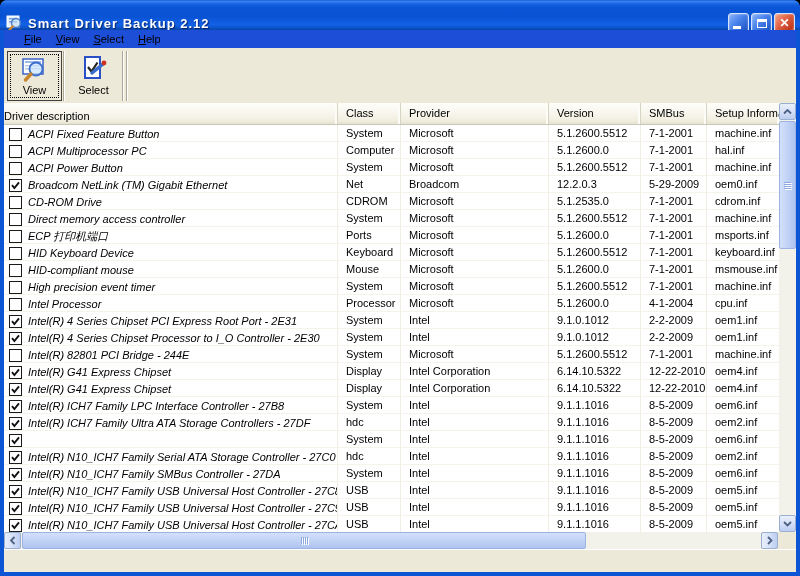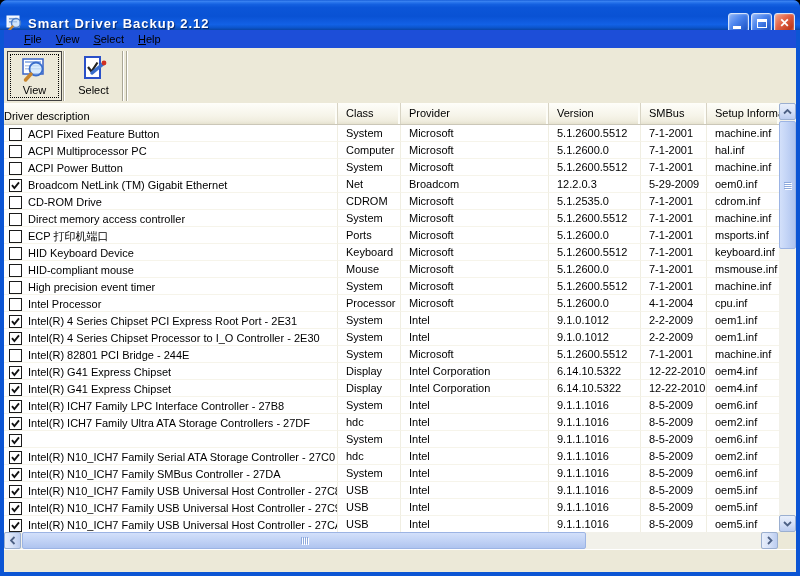--- a/index.html
+++ b/index.html
@@ -97,21 +97,21 @@
   .col2 { width:148px; }
   .col3 { width:92px; }
   .col4 { width:66px; }
   .col5 { width:72px; border-right:none; }
   .cb {
     width:13px; height:13px; flex:none;
     margin:0 6px 0 5px;
     background:#fff; border:1px solid #1a1a1a;
     display:inline-flex; align-items:center; justify-content:center;
   }
-  .desc { padding-top:0px; }
+  .desc { padding-top:0px;font-style:italic; }
   
   .vscroll { width:17px; display:flex; flex-direction:column; background:#F4F3EC; }
   .sbtn {
     width:17px; height:17px; flex:none;
     border:1px solid #9BAFD0; border-radius:2px;
     background:linear-gradient(180deg,#E9EFFB 0%,#D6E1F7 50%,#BCCDF0 100%);
     display:flex; align-items:center; justify-content:center; cursor:default;
   }
   .hs { height:17px; background:linear-gradient(90deg,#E9EFFB 0%,#D6E1F7 50%,#BCCDF0 100%); }
   .vtrack { flex:1; position:relative; background:#F2F1EA; }

